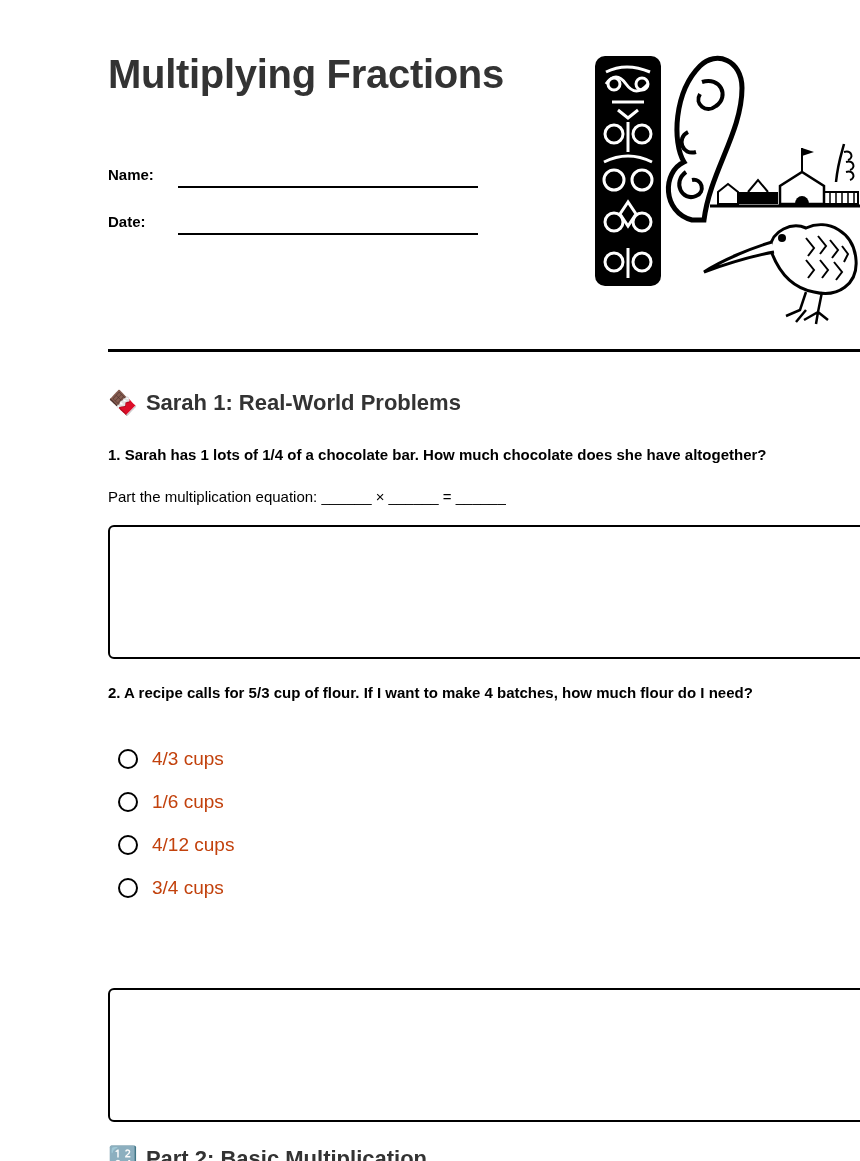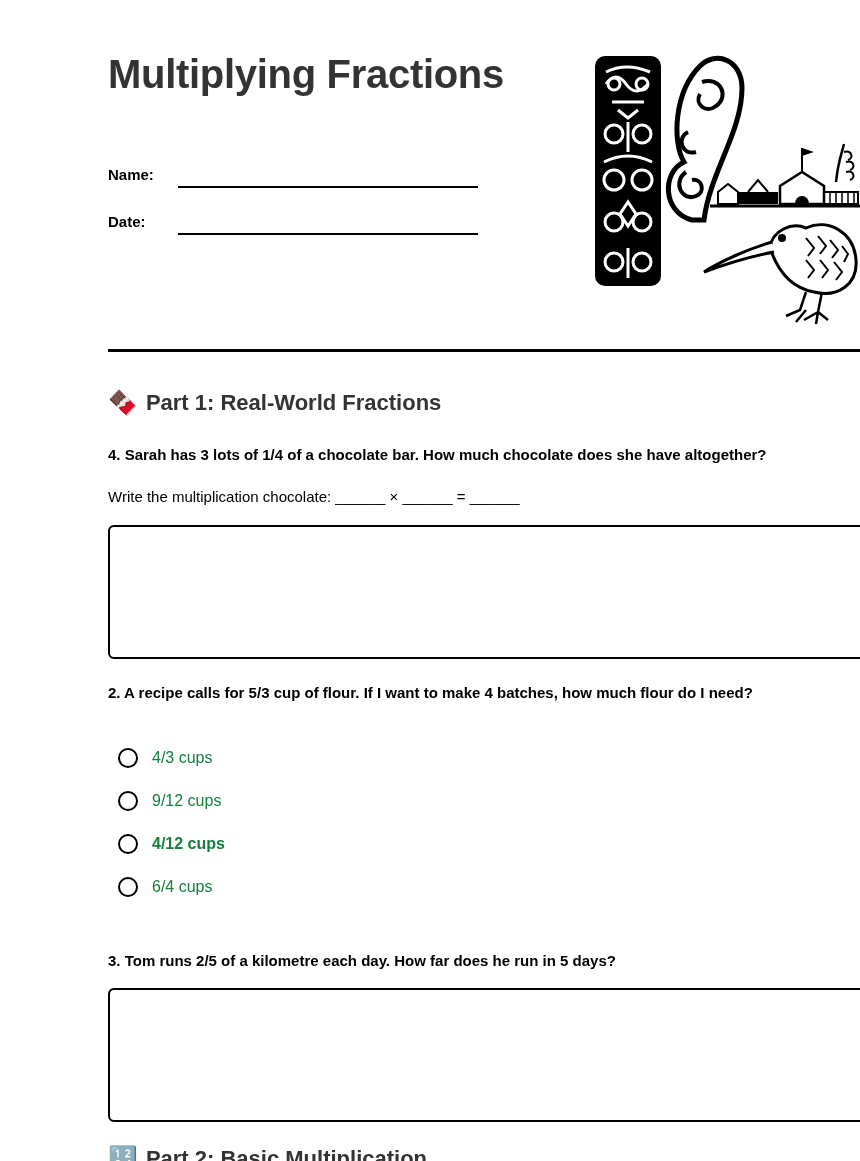--- a/index.html
+++ b/index.html
@@ -41,21 +41,21 @@
 
   .answer-box {
     position: absolute; left: 0; width: 756px; height: 130px;
     border: 2px solid #000; border-radius: 6px; background: #fff;
   }
 
   .option { position: absolute; left: 10px; display: flex; align-items: center; gap: 14px; cursor: pointer; }
   .radio {
     width: 20px; height: 20px; border: 2px solid #000; border-radius: 50%; box-sizing: border-box; background: #fff;
   }
-  .option-label { font-size: 16px; color: #15803d; }
+  .option-label { font-size: 19px; color: #c2410c; }
 </style>
 </head>
 <body>
 
 <div class="page">
 
   <div class="header">
     <h1 class="title">
       <span>Multiplying Fractions</span><br>
     </h1>
@@ -119,46 +119,45 @@
         <path d="M180 190 C160 196 130 208 112 220 C134 212 160 204 182 200" fill="#fff" stroke="#000" stroke-width="3"></path>
         <path d="M214 240 l-6 18 l-14 6 M214 258 l-10 12 M230 240 l-4 20 l-14 8 M226 260 l-2 12 M226 260 l10 8" stroke="#000" stroke-width="2.5" fill="none"></path>
       </svg>
     </div>
 
     <div class="divider"></div>
   </div>
 
   <h2 class="section-heading" style="top:390px;">
     <span class="emoji">🍫</span>
-    <span>Part 1: Real-World Fractions</span>
+    <span>Sarah 1: Real-World Problems</span>
   </h2>
 
-  <p class="question" style="top:446px;">4. Sarah has 3 lots of 1/4 of a chocolate bar. How much chocolate does she have altogether?</p>
-  <div class="prompt" style="top:488px;">Write the multiplication chocolate: ______ × ______ = ______</div>
+  <p class="question" style="top:446px;">1. Sarah has 1 lots of 1/4 of a chocolate bar. How much chocolate does she have altogether?</p>
+  <div class="prompt" style="top:488px;">Part the multiplication equation: ______ × ______ = ______</div>
   <div class="answer-box" style="top:525px;"></div>
 
   <p class="question" style="top:684px;">2. A recipe calls for 5/3 cup of flour. If I want to make 4 batches, how much flour do I need?</p>
 
   <div class="option" style="top:748px;">
     <div class="radio"></div>
     <span class="option-label">4/3 cups</span>
   </div>
   <div class="option" style="top:791px;">
     <div class="radio"></div>
-    <span class="option-label">9/12 cups</span>
+    <span class="option-label">1/6 cups</span>
   </div>
-  <div class="option" style="top:834px;font-weight:bold;">
+  <div class="option" style="top:834px;">
     <div class="radio"></div>
     <span class="option-label">4/12 cups</span>
   </div>
   <div class="option" style="top:877px;">
     <div class="radio"></div>
-    <span class="option-label">6/4 cups</span>
+    <span class="option-label">3/4 cups</span>
   </div>
 
-  <p class="question" style="top:952px;">3. Tom runs 2/5 of a kilometre each day. How far does he run in 5 days?</p>
   <div class="answer-box" style="top:988px;"></div>
 
   <h2 class="section-heading" style="top:1146px;">
     <span class="emoji">🔢</span>
     <span>Part 2: Basic Multiplication</span>
   </h2>
 </div>
 
 </body></html>

